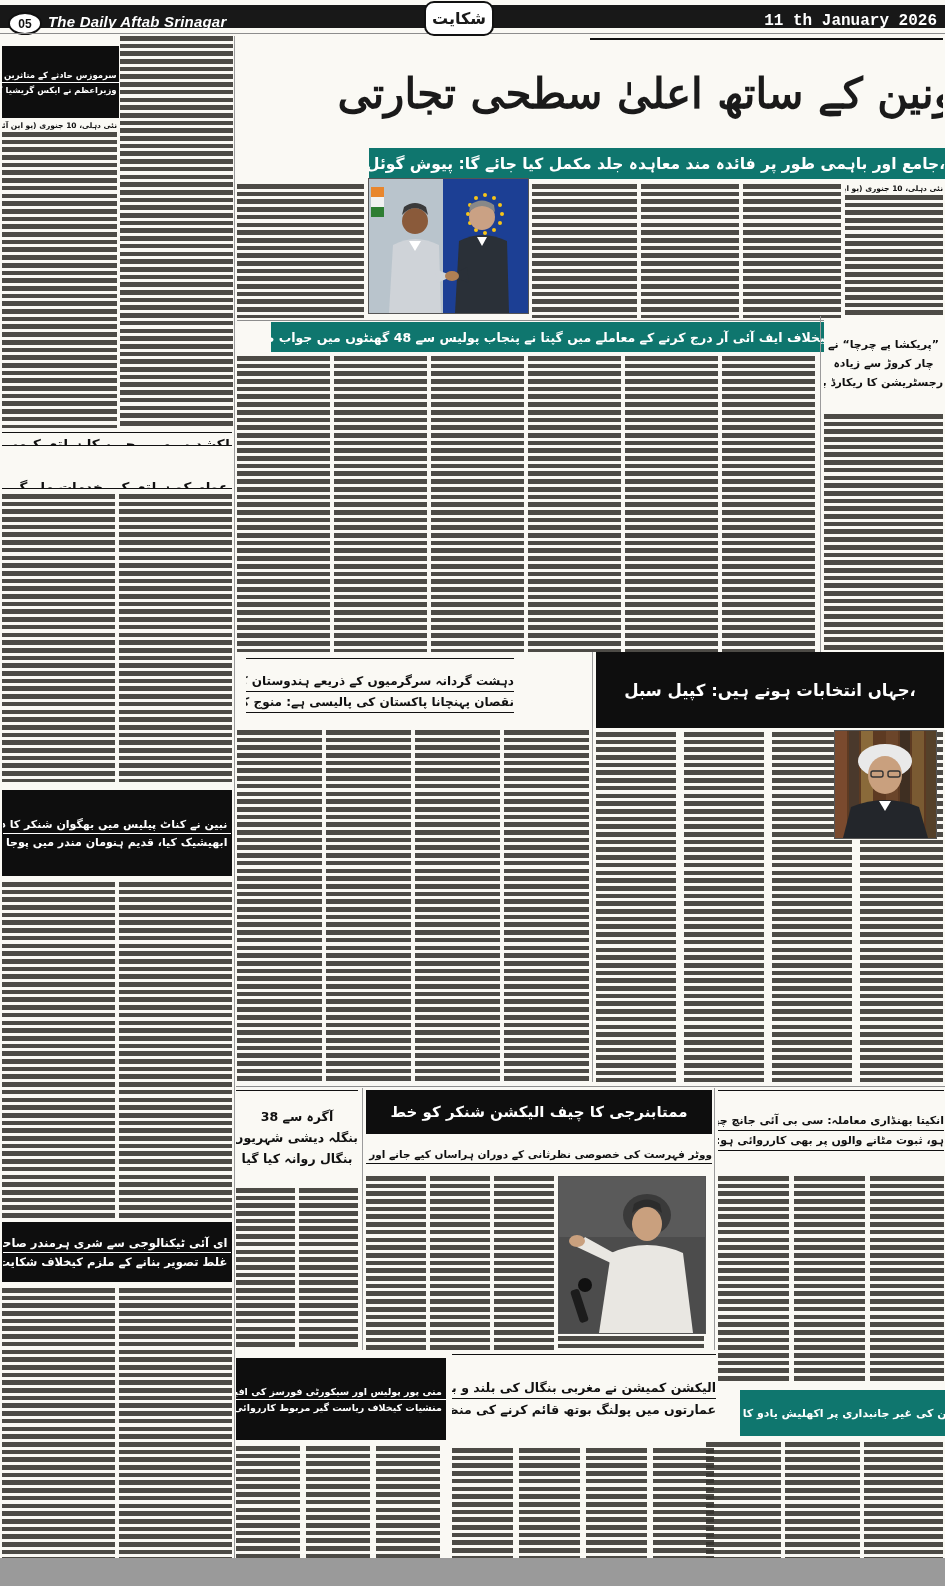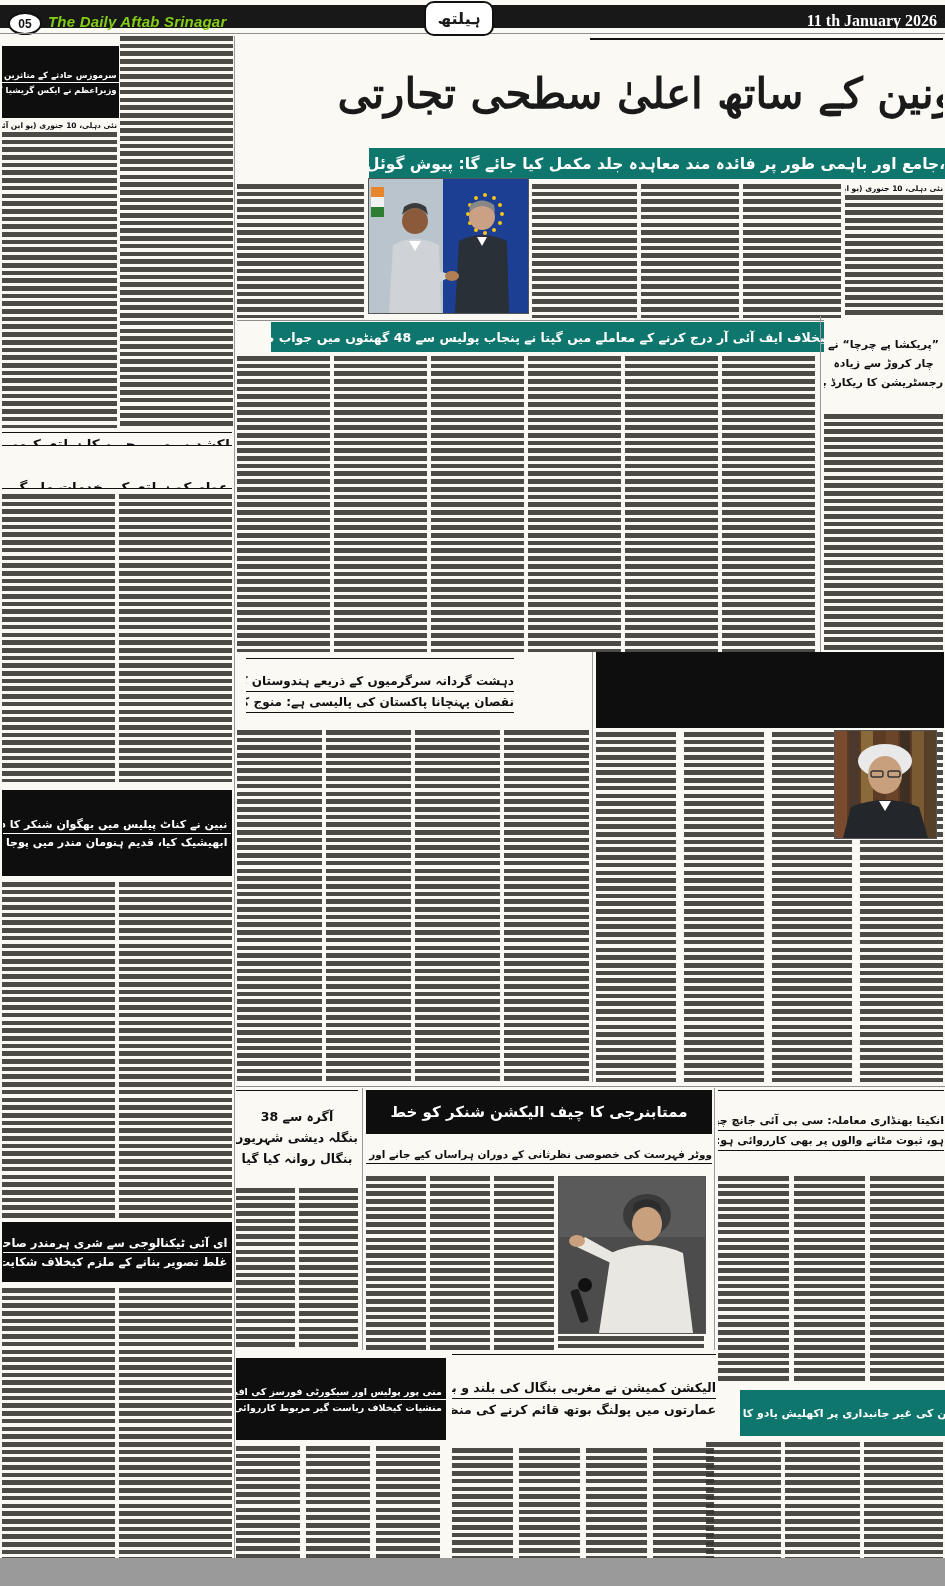--- a/index.html
+++ b/index.html
@@ -20,43 +20,43 @@
   .openhead .l{width:100%;white-space:nowrap;overflow:hidden;padding:3px 0;}
   .openhead .ul{border-bottom:1.6px solid #111;}
   .band{position:absolute;background:#0f766e;color:#fff;display:flex;align-items:center;justify-content:center;
         direction:rtl;font-weight:bold;white-space:nowrap;overflow:hidden;margin-left:34px;}
   .dl{position:absolute;direction:rtl;font-size:7.5px;font-weight:bold;white-space:nowrap;overflow:hidden;color:#111;}
   
   #mastbar{position:absolute;left:0;top:5px;width:945px;height:23px;background:#181818;}
   #pagecircle{position:absolute;left:8px;top:7px;width:30px;height:19px;background:#fff;border:2px solid #111;
               border-radius:50%;display:flex;align-items:center;justify-content:center;
               font-weight:bold;font-size:12px;color:#111;font-family:"Liberation Sans",sans-serif;}
-  #papername{position:absolute;left:48px;top:8px;color:#84cc16;font-weight:bold;font-style:italic;font-size:15px;
+  #papername{position:absolute;left:48px;top:8px;color:#ffffff;font-weight:bold;font-style:italic;font-size:15px;
              font-family:"Liberation Sans",sans-serif;letter-spacing:.2px;}
   #mastdate{position:absolute;right:8px;top:7px;color:#fff;font-weight:bold;font-size:16px;
-            font-family:Liberation Serif, serif;}
+            font-family:Liberation Mono, monospace;}
   #logobox{position:absolute;left:424px;top:1px;width:66px;height:31px;background:#fff;border:2px solid #111;
            border-radius:10px;display:flex;align-items:center;justify-content:center;font-weight:bold;
            font-size:16px;z-index:3;direction:rtl;}
   #lead-headline{position:absolute;left:335px;top:42px;width:608px;height:102px;display:flex;align-items:center;
                  justify-content:center;direction:rtl;font-weight:bold;font-size:42px;white-space:nowrap;
                  overflow:hidden;font-family:"DejaVu Serif",serif;}
   .photo{position:absolute;border:1px solid #555;background:#ddd;z-index:2;}
 </style>
 </head>
 <body>
 
 <div id="page">
 
   <div id="mastbar">
     <div id="pagecircle">05</div>
     <div id="papername">The Daily Aftab Srinagar</div>
     <div id="mastdate">11 th January 2026</div>
   </div>
-  <div id="logobox">ہیلتھ</div>
+  <div id="logobox">شکایت</div>
   <div class="hrule" style="left:0;top:33px;width:945px;height:1px;"></div>
 
   <div class="hrule" style="left:590px;top:38px;width:353px;height:2px;background:#111;"></div>
   <div id="lead-headline">یورپی یونین کے ساتھ اعلیٰ سطحی تجارتی معاہدے</div>
   <div class="band" style="left:335px;top:148px;width:608px;height:31px;font-size:15.5px;">جدید،جامع اور باہمی طور پر فائدہ مند معاہدہ جلد مکمل کیا جائے گا: پیوش گوئل</div>
 
   <svg class="photo" style="left:368px;top:178px;" width="159" height="134" viewBox="0 0 159 134">
     <rect width="159" height="134" fill="#b9c4cc"></rect>
     <rect x="74" y="0" width="85" height="134" fill="#1c3f94"></rect>
     <g fill="#f7c518">
@@ -128,20 +128,21 @@
   </div>
   <div class="ft" style="left:2px;top:494px;width:113px;height:288px;"></div>
   <div class="ft" style="left:119px;top:494px;width:113px;height:288px;"></div>
 
   <div class="openhead" style="left:246px;top:658px;width:268px;height:66px;font-size:12px;border-top:1.5px solid #111;">
     <div class="l ul">دہشت گردانہ سرگرمیوں کے ذریعے ہندوستان کو</div>
     <div class="l ul">نقصان پہنچانا پاکستان کی پالیسی ہے: منوج کمار کٹیار</div>
   </div>
 
   <div class="boxhead" style="left:596px;top:652px;width:348px;height:76px;font-size:16.5px;">
+    <div class="l">،جہاں انتخابات ہونے ہیں: کپیل سبل</div>
   </div>
   <div class="vrule" style="left:592px;top:652px;width:1px;height:430px;"></div>
 
   <div class="ft" style="left:237px;top:730px;width:85px;height:352px;"></div>
   <div class="ft" style="left:326px;top:730px;width:85px;height:352px;"></div>
   <div class="ft" style="left:415px;top:730px;width:85px;height:352px;"></div>
   <div class="ft" style="left:504px;top:730px;width:85px;height:352px;"></div>
 
   <div class="ft" style="left:596px;top:732px;width:80px;height:350px;"></div>
   <div class="ft" style="left:684px;top:732px;width:80px;height:350px;"></div>

